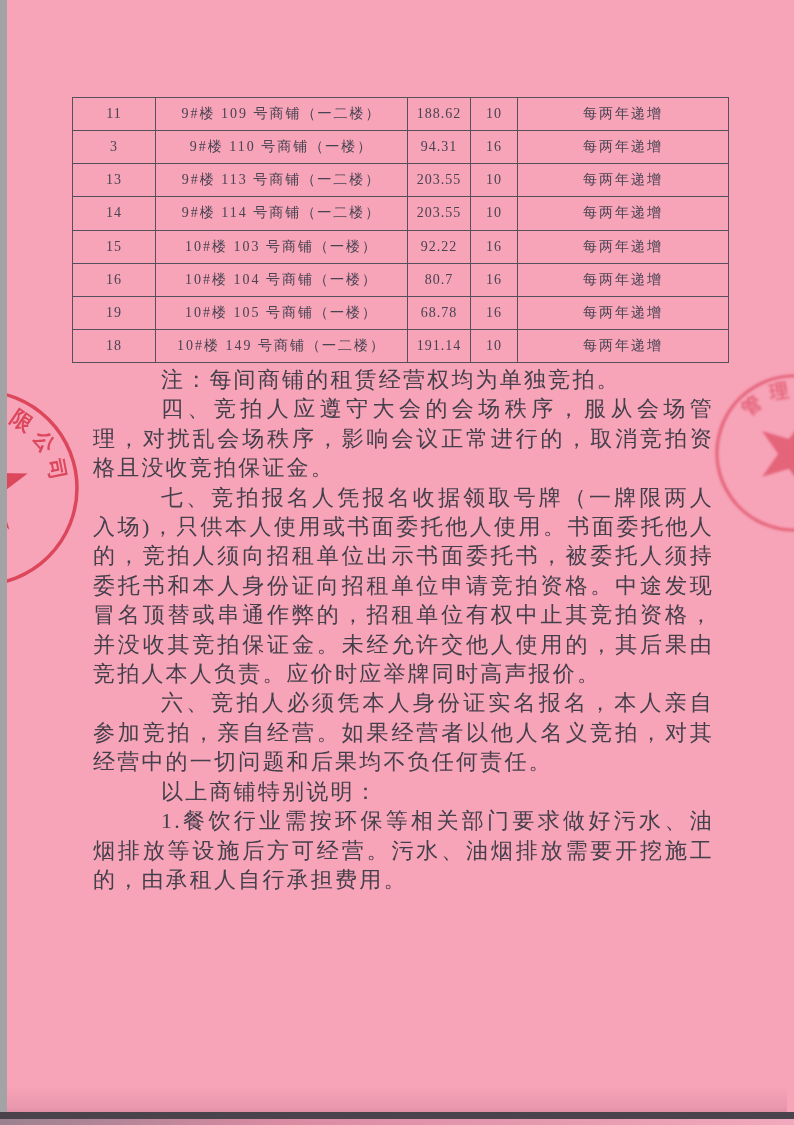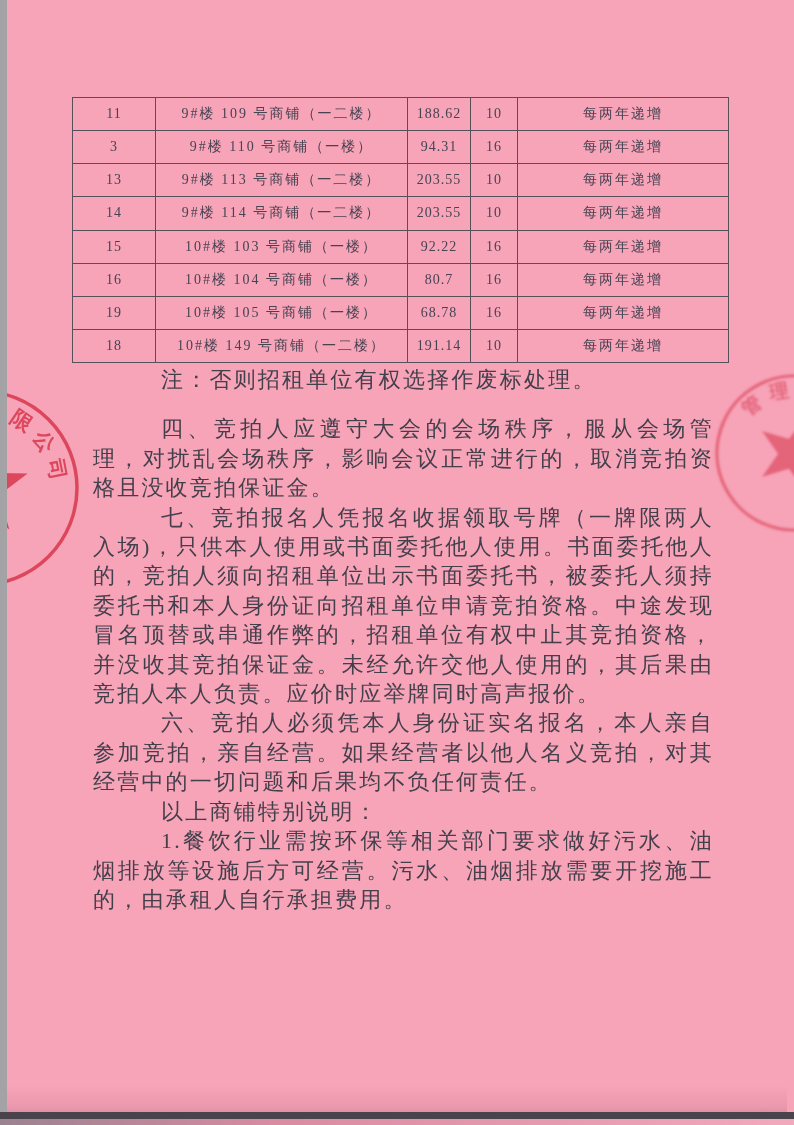--- a/index.html
+++ b/index.html
@@ -35,21 +35,21 @@
   td.c-name,td.c-inc{letter-spacing:2px;}
   td.c-num{letter-spacing:1px;}
 
   
   .rules{
     position:absolute;left:86px;top:365px;width:621px;
     color:#433f4b;font-size:22px;line-height:29.4px;
     letter-spacing:2.2px;text-align:justify;word-break:break-all;
   }
   .rules p{margin:0;text-indent:68px;}
-  .rules p.p-four{margin-top:20px;}
+  .rules p.p-four{margin-top:0;}
 
   
   .seal{position:absolute;mix-blend-mode:multiply;pointer-events:none;}
   .seal-left{left:-140px;top:368px;opacity:.8;filter:blur(.4px);}
   .seal-right{left:684px;top:343px;opacity:.55;filter:blur(1.2px);transform:rotate(18deg);}
   .seal text{font-family:"Liberation Serif","DejaVu Serif",serif;font-weight:bold;}
 </style>
 </head>
 <body>
 
@@ -118,21 +118,21 @@
           <td class="c-num">18</td>
           <td class="c-name">10#楼 149 号商铺（一二楼）</td>
           <td class="c-num">191.14</td>
           <td class="c-num">10</td>
           <td class="c-inc">每两年递增</td>
         </tr>
       </tbody>
     </table>
 
     <div class="rules">
-      <p>注：否则招租单位有权选择作废标处理。</p>
+      <p>注：每间商铺的租赁经营权均为单独竞拍。</p>
       <p class="p-four">四、竞拍人应遵守大会的会场秩序，服从会场管理，对扰乱会场秩序，影响会议正常进行的，取消竞拍资格且没收竞拍保证金。</p>
       <p>七、竞拍报名人凭报名收据领取号牌（一牌限两人入场)，只供本人使用或书面委托他人使用。书面委托他人的，竞拍人须向招租单位出示书面委托书，被委托人须持委托书和本人身份证向招租单位申请竞拍资格。中途发现冒名顶替或串通作弊的，招租单位有权中止其竞拍资格，并没收其竞拍保证金。未经允许交他人使用的，其后果由竞拍人本人负责。应价时应举牌同时高声报价。</p>
       <p>六、竞拍人必须凭本人身份证实名报名，本人亲自参加竞拍，亲自经营。如果经营者以他人名义竞拍，对其经营中的一切问题和后果均不负任何责任。</p>
       <p>以上商铺特别说明：</p>
       <p>1.餐饮行业需按环保等相关部门要求做好污水、油烟排放等设施后方可经营。污水、油烟排放需要开挖施工的，由承租人自行承担费用。</p>
     </div>
   </div>
 
   <svg class="seal seal-left" width="240" height="240" viewBox="0 0 240 240">
     <circle cx="120" cy="120" r="97" fill="none" stroke="#dd4a5f" stroke-width="3.5"></circle>

